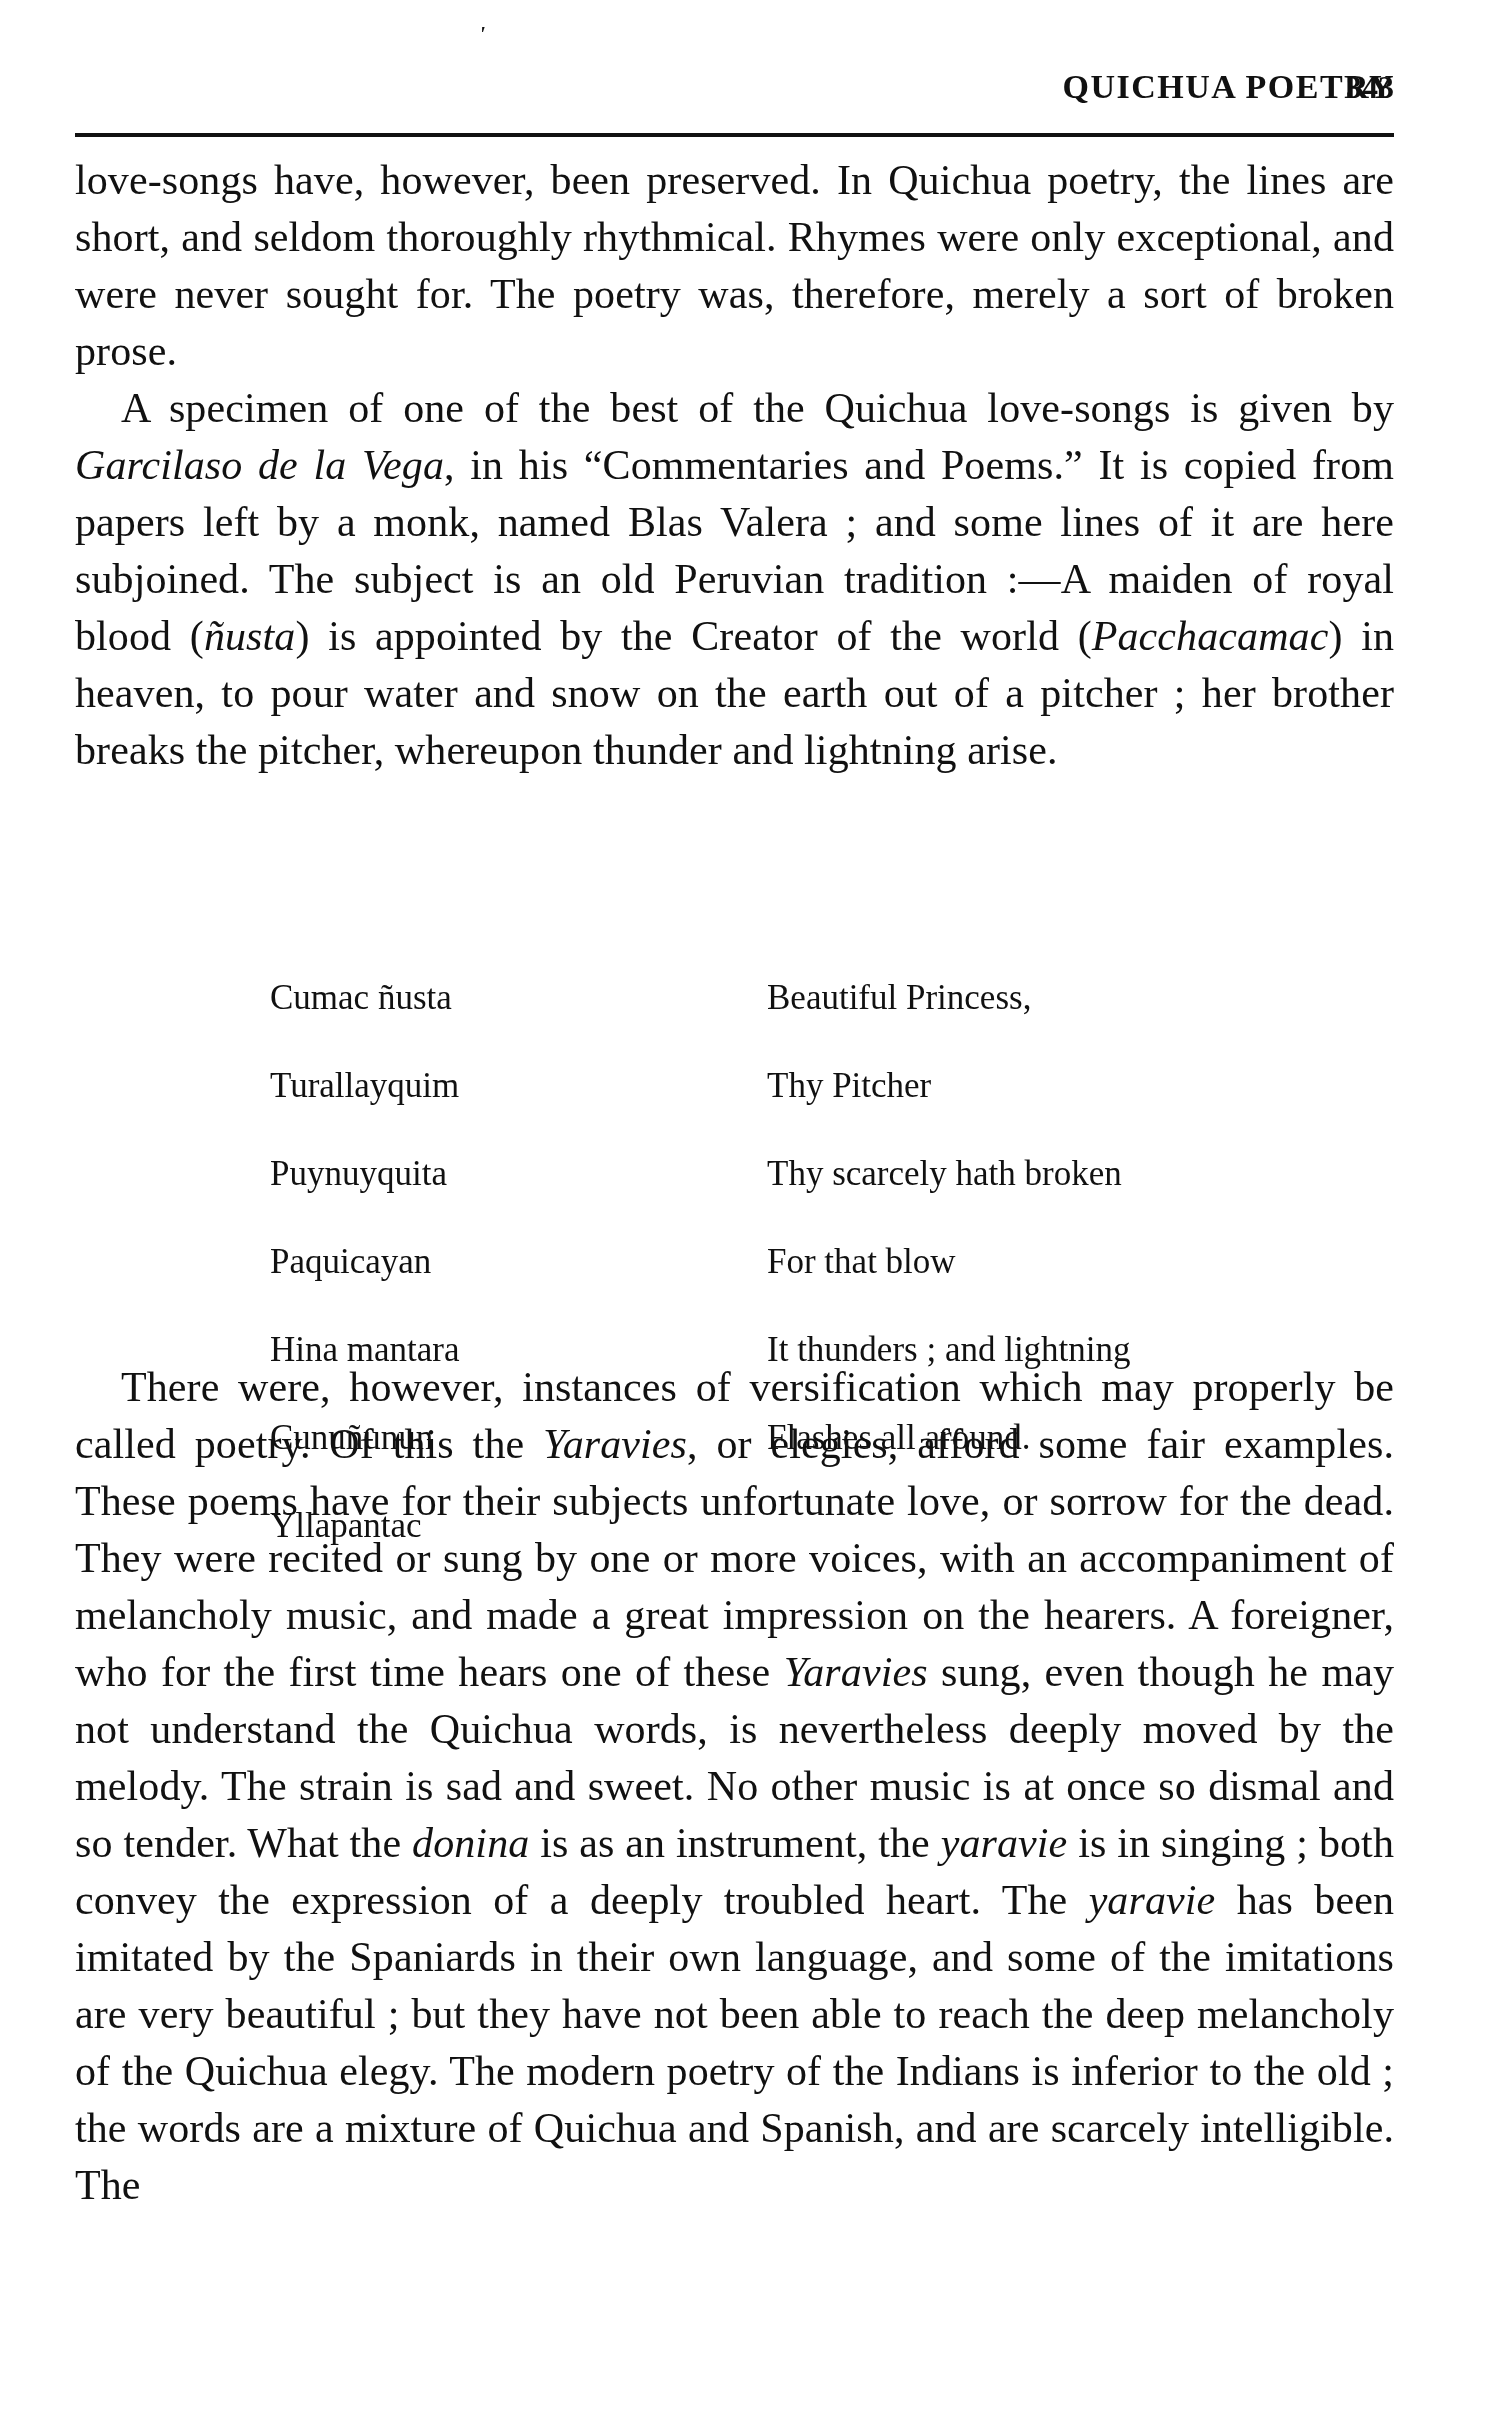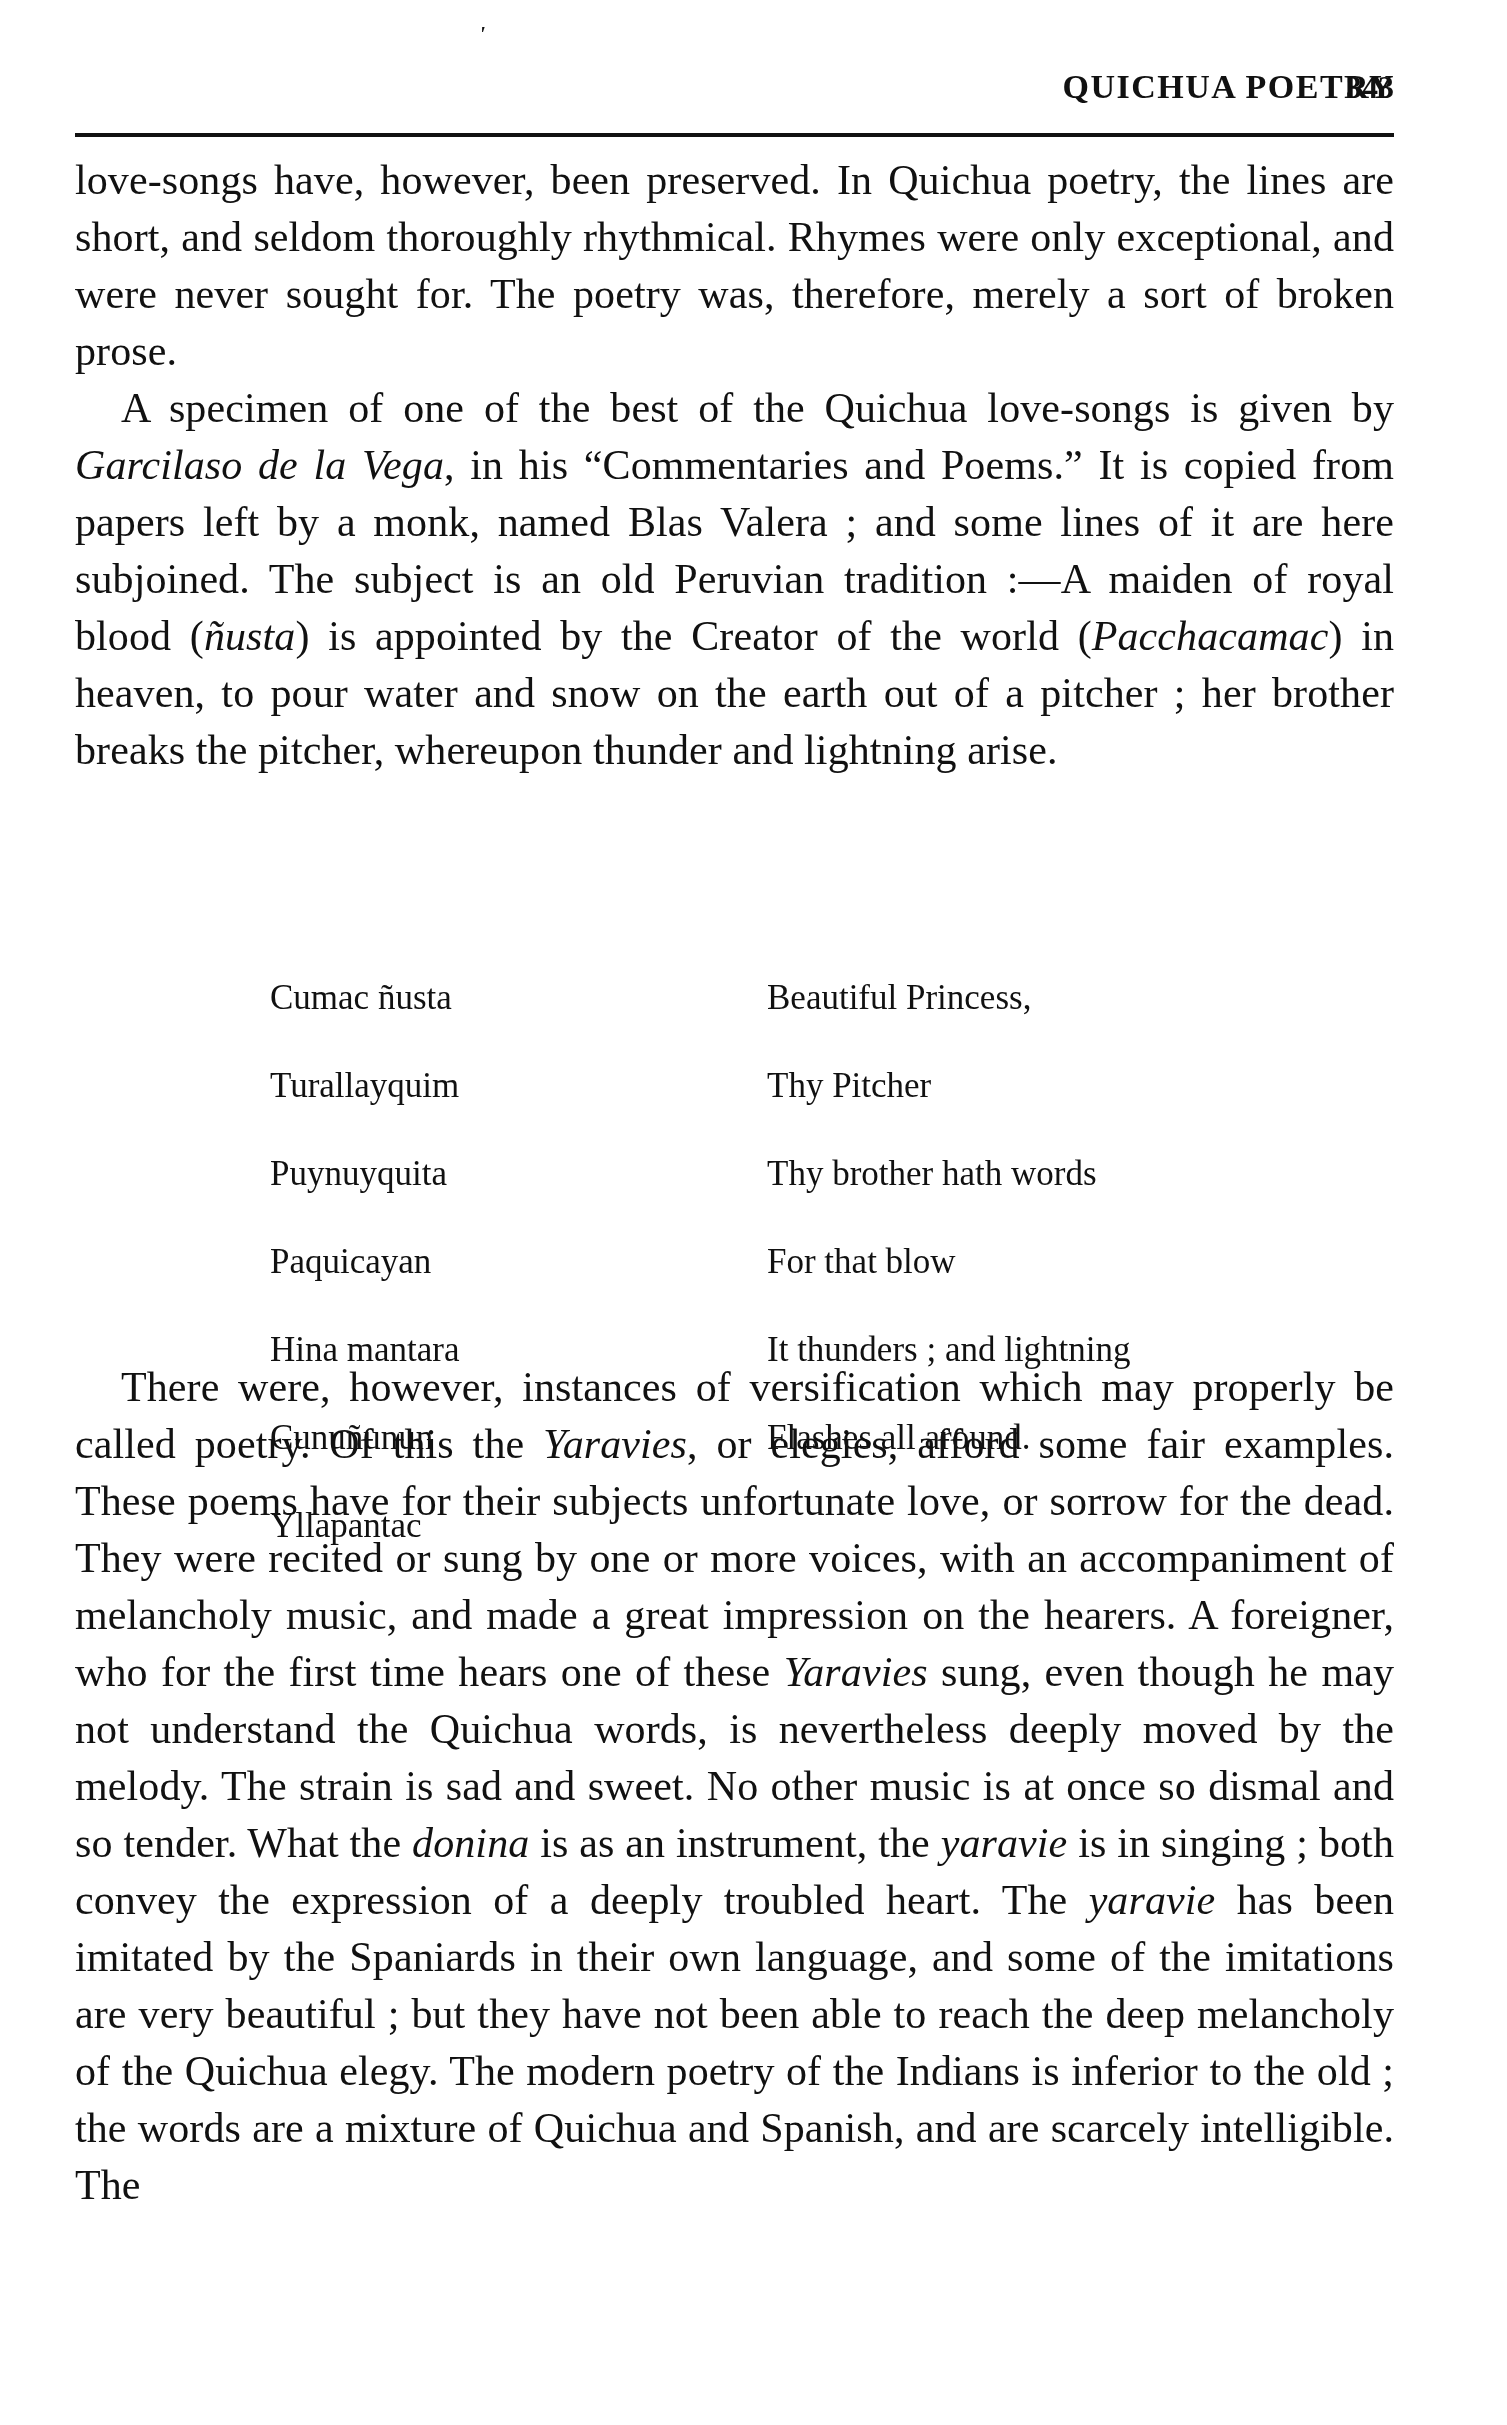--- a/index.html
+++ b/index.html
@@ -118,21 +118,21 @@
     <span class="verse-line">Turallayquim</span>
     <span class="verse-line">Puynuyquita</span>
     <span class="verse-line">Paquicayan</span>
     <span class="verse-line">Hina mantara</span>
     <span class="verse-line">Cunuñunun</span>
     <span class="verse-line">Yllapantac</span>
   </div>
   <div class="verse-col right">
     <span class="verse-line">Beautiful Princess,</span>
     <span class="verse-line">Thy Pitcher</span>
-    <span class="verse-line">Thy brother hath words</span>
+    <span class="verse-line">Thy scarcely hath broken</span>
     <span class="verse-line">For that blow</span>
     <span class="verse-line">It thunders ;  and lightning</span>
     <span class="verse-line">Flashes all around.</span>
   </div>
 </section>
 
 <section class="body-text para-2">
   <p class="indent"><span>There were, however, instances of versification which may properly be called poetry.  Of this the </span><span class="it">Yaravies</span><span>, or elegies, afford some fair examples.  These poems have for their subjects unfortunate love, or sorrow for the dead.  They were recited or sung by one or more voices, with an accompaniment of melancholy music, and made a great impression on the hearers.  A foreigner, who for the first time hears one of these </span><span class="it">Yaravies</span><span> sung, even though he may not understand the Quichua words, is nevertheless deeply moved by the melody.  The strain is sad and sweet.  No other music is at once so dismal and so tender.  What the </span><span class="it">donina</span><span> is as an instrument, the </span><span class="it">yaravie</span><span> is in singing ;  both convey the expression of a deeply troubled heart.  The </span><span class="it">yaravie</span><span> has been imitated by the Spaniards in their own language, and some of the imitations are very beautiful ;  but they have not been able to reach the deep melancholy of the Quichua elegy.  The modern poetry of the Indians is inferior to the old ;  the words are a mixture of Quichua and Spanish, and are scarcely intelligible.  The</span></p>
 </section>
 

